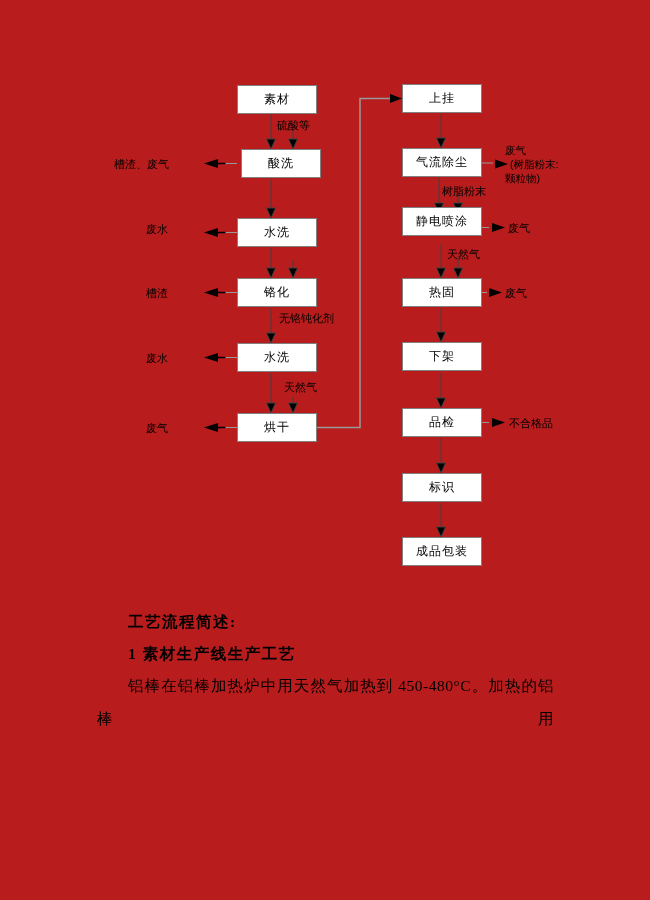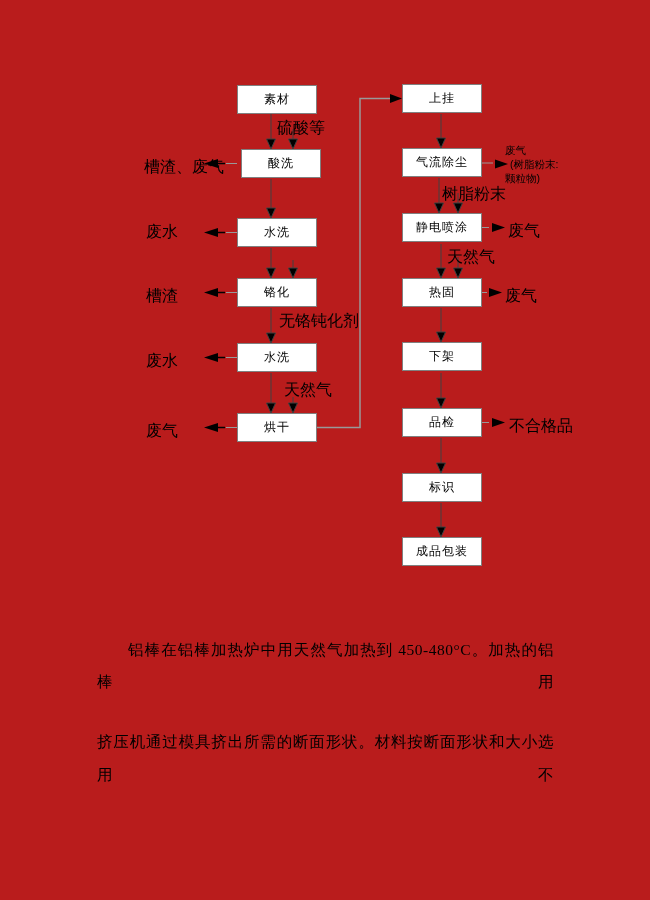--- a/index.html
+++ b/index.html
@@ -18,35 +18,35 @@
     position:absolute;
     width:78px;height:27px;
     border:1px solid #808080;
     background:#fff;
     display:flex;align-items:center;justify-content:center;
     font-size:12px;letter-spacing:1px;
     font-family:"Liberation Sans","DejaVu Sans",sans-serif;
   }
   .flabel{
     position:absolute;
-    font-size:16px;color:#000;white-space:nowrap;
+    font-size:11px;color:#000;white-space:nowrap;
     font-family:"Liberation Sans","DejaVu Sans",sans-serif;
   }
   .flabel.small{font-size:10.5px;}
   .flabel.rt{text-align:left;}
   svg.wires{position:absolute;left:0;top:0;}
   
   .textblock{
     position:absolute;left:97px;top:606px;width:457px;
     font-size:15.5px;line-height:32.2px;
   }
   .tline{white-space:nowrap;}
   .tline.bold{font-weight:bold;letter-spacing:1.5px;}
   .tline.indent{padding-left:31px;}
-  .tline.just{white-space:normal;text-align:justify;text-align-last:justify;letter-spacing:0.5px;margin-top:28px;}
+  .tline.just{white-space:normal;text-align:justify;text-align-last:justify;letter-spacing:0.5px;}
   .tline.just.first{text-indent:31px;}
   .pagenum{
     position:absolute;left:0;top:834px;width:650px;
     text-align:right;font-size:12px;margin-left:28px;
   }
 </style>
 </head>
 <body>
 
 <div class="page">
@@ -137,47 +137,48 @@
 
     <div class="box" style="left:237px;top:85px">素材</div>
     <div class="box" style="left:241px;top:149px">酸洗</div>
     <div class="box" style="left:237px;top:218px">水洗</div>
     <div class="box" style="left:237px;top:278px">铬化</div>
     <div class="box" style="left:237px;top:343px">水洗</div>
     <div class="box" style="left:237px;top:413px">烘干</div>
 
     <div class="box" style="left:402px;top:84px">上挂</div>
     <div class="box" style="left:402px;top:148px">气流除尘</div>
-    <div class="box" style="left:402px;top:213px">静电喷涂</div>
+    <div class="box" style="left:402px;top:207px">静电喷涂</div>
     <div class="box" style="left:402px;top:278px">热固</div>
     <div class="box" style="left:402px;top:342px">下架</div>
     <div class="box" style="left:402px;top:408px">品检</div>
     <div class="box" style="left:402px;top:473px">标识</div>
     <div class="box" style="left:402px;top:537px">成品包装</div>
 
     <div class="flabel" style="left:277px;top:118px">硫酸等</div>
     <div class="flabel" style="left:279px;top:311px">无铬钝化剂</div>
     <div class="flabel" style="left:284px;top:380px">天然气</div>
     <div class="flabel" style="left:442px;top:184px">树脂粉末</div>
     <div class="flabel" style="left:447px;top:247px">天然气</div>
 
-    <div class="flabel" style="left:144px;top:157px">槽渣、废气</div>
+    <div class="flabel" style="left:114px;top:157px">槽渣、废气</div>
     <div class="flabel rt" style="left:146px;top:222px;width:42px">废水</div>
     <div class="flabel rt" style="left:146px;top:286px;width:42px">槽渣</div>
     <div class="flabel rt" style="left:146px;top:351px;width:42px">废水</div>
     <div class="flabel rt" style="left:146px;top:421px;width:42px">废气</div>
 
     <div class="flabel small" style="left:505px;top:144px">废气</div>
     <div class="flabel small" style="left:510px;top:158px">(树脂粉末:</div>
     <div class="flabel small" style="left:505px;top:172px">颗粒物)</div>
     <div class="flabel" style="left:508px;top:221px">废气</div>
     <div class="flabel" style="left:505px;top:286px">废气</div>
     <div class="flabel" style="left:509px;top:416px">不合格品</div>
   </div>
 
   <div class="textblock">
+    <div class="tline bold indent">工艺流程简述:</div>
+    <div class="tline bold indent">1 素材生产线生产工艺</div>
     <div class="tline just first">铝棒在铝棒加热炉中用天然气加热到 450-480°C。加热的铝棒用</div>
-    <div class="tline just">挤压机通过模具挤出所需的断面形状。材料按断面形状和大小选用不</div>
   </div>
 
   <div class="pagenum">14</div>
 
 </div>
 
 </body></html>

